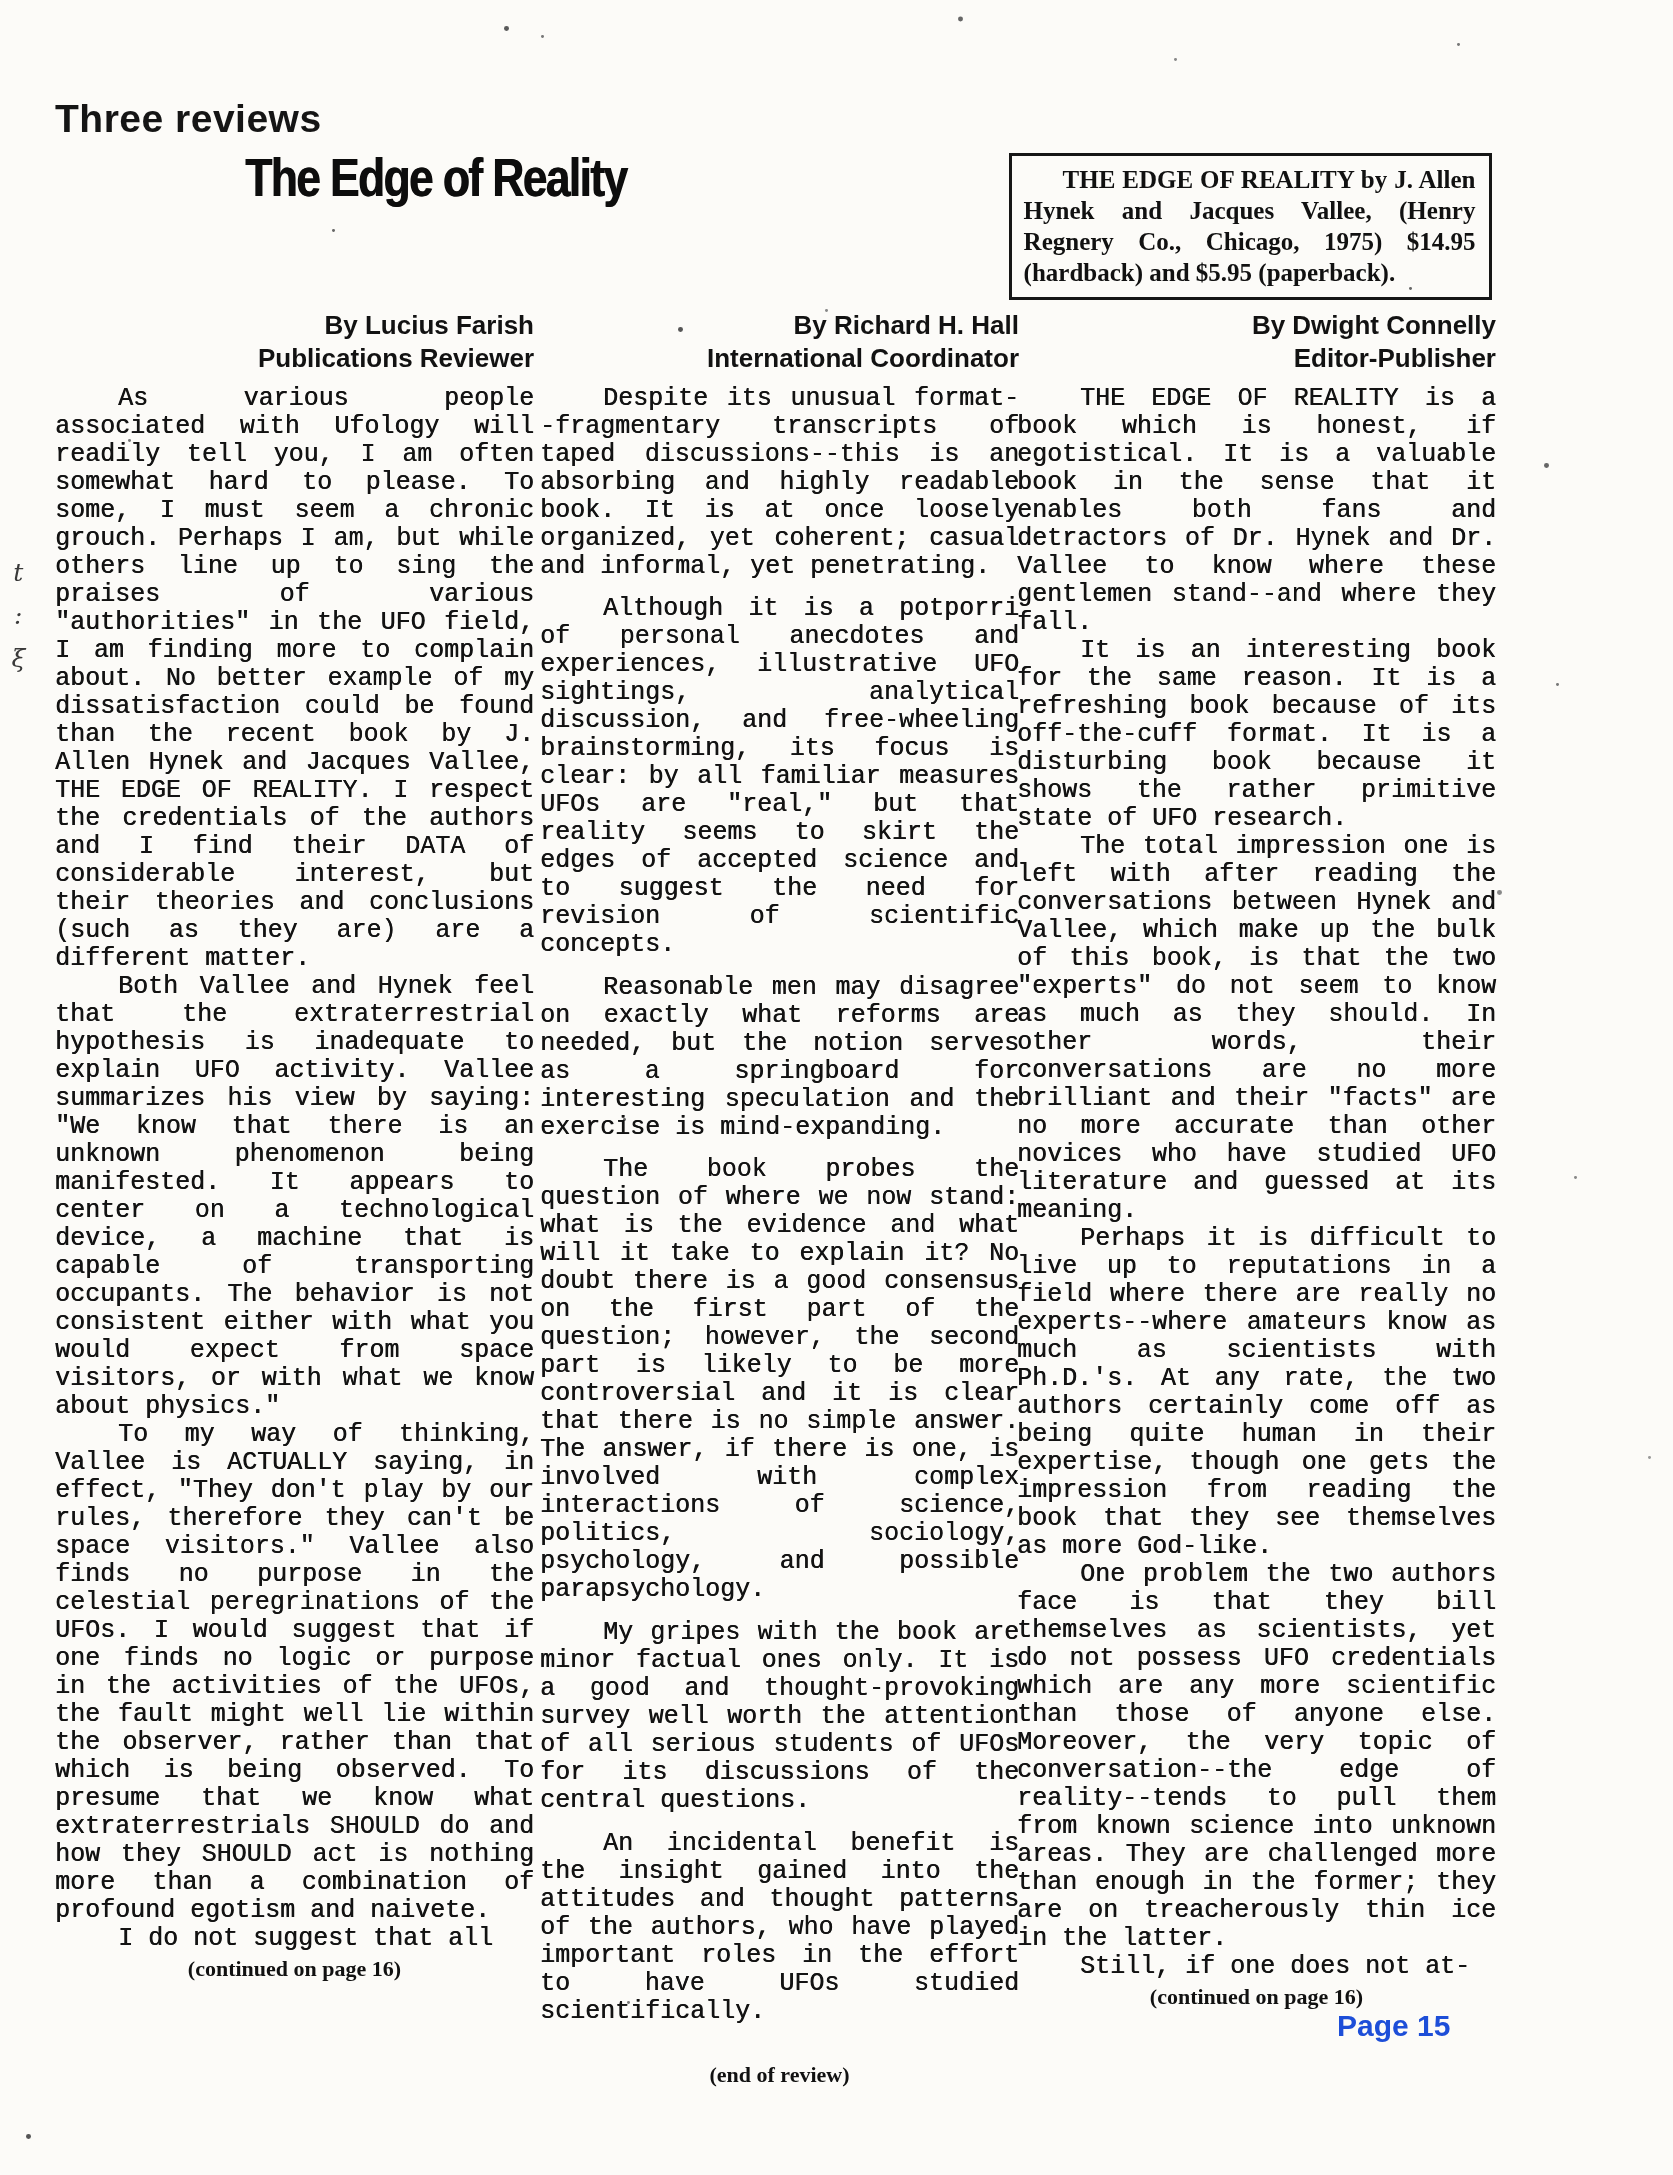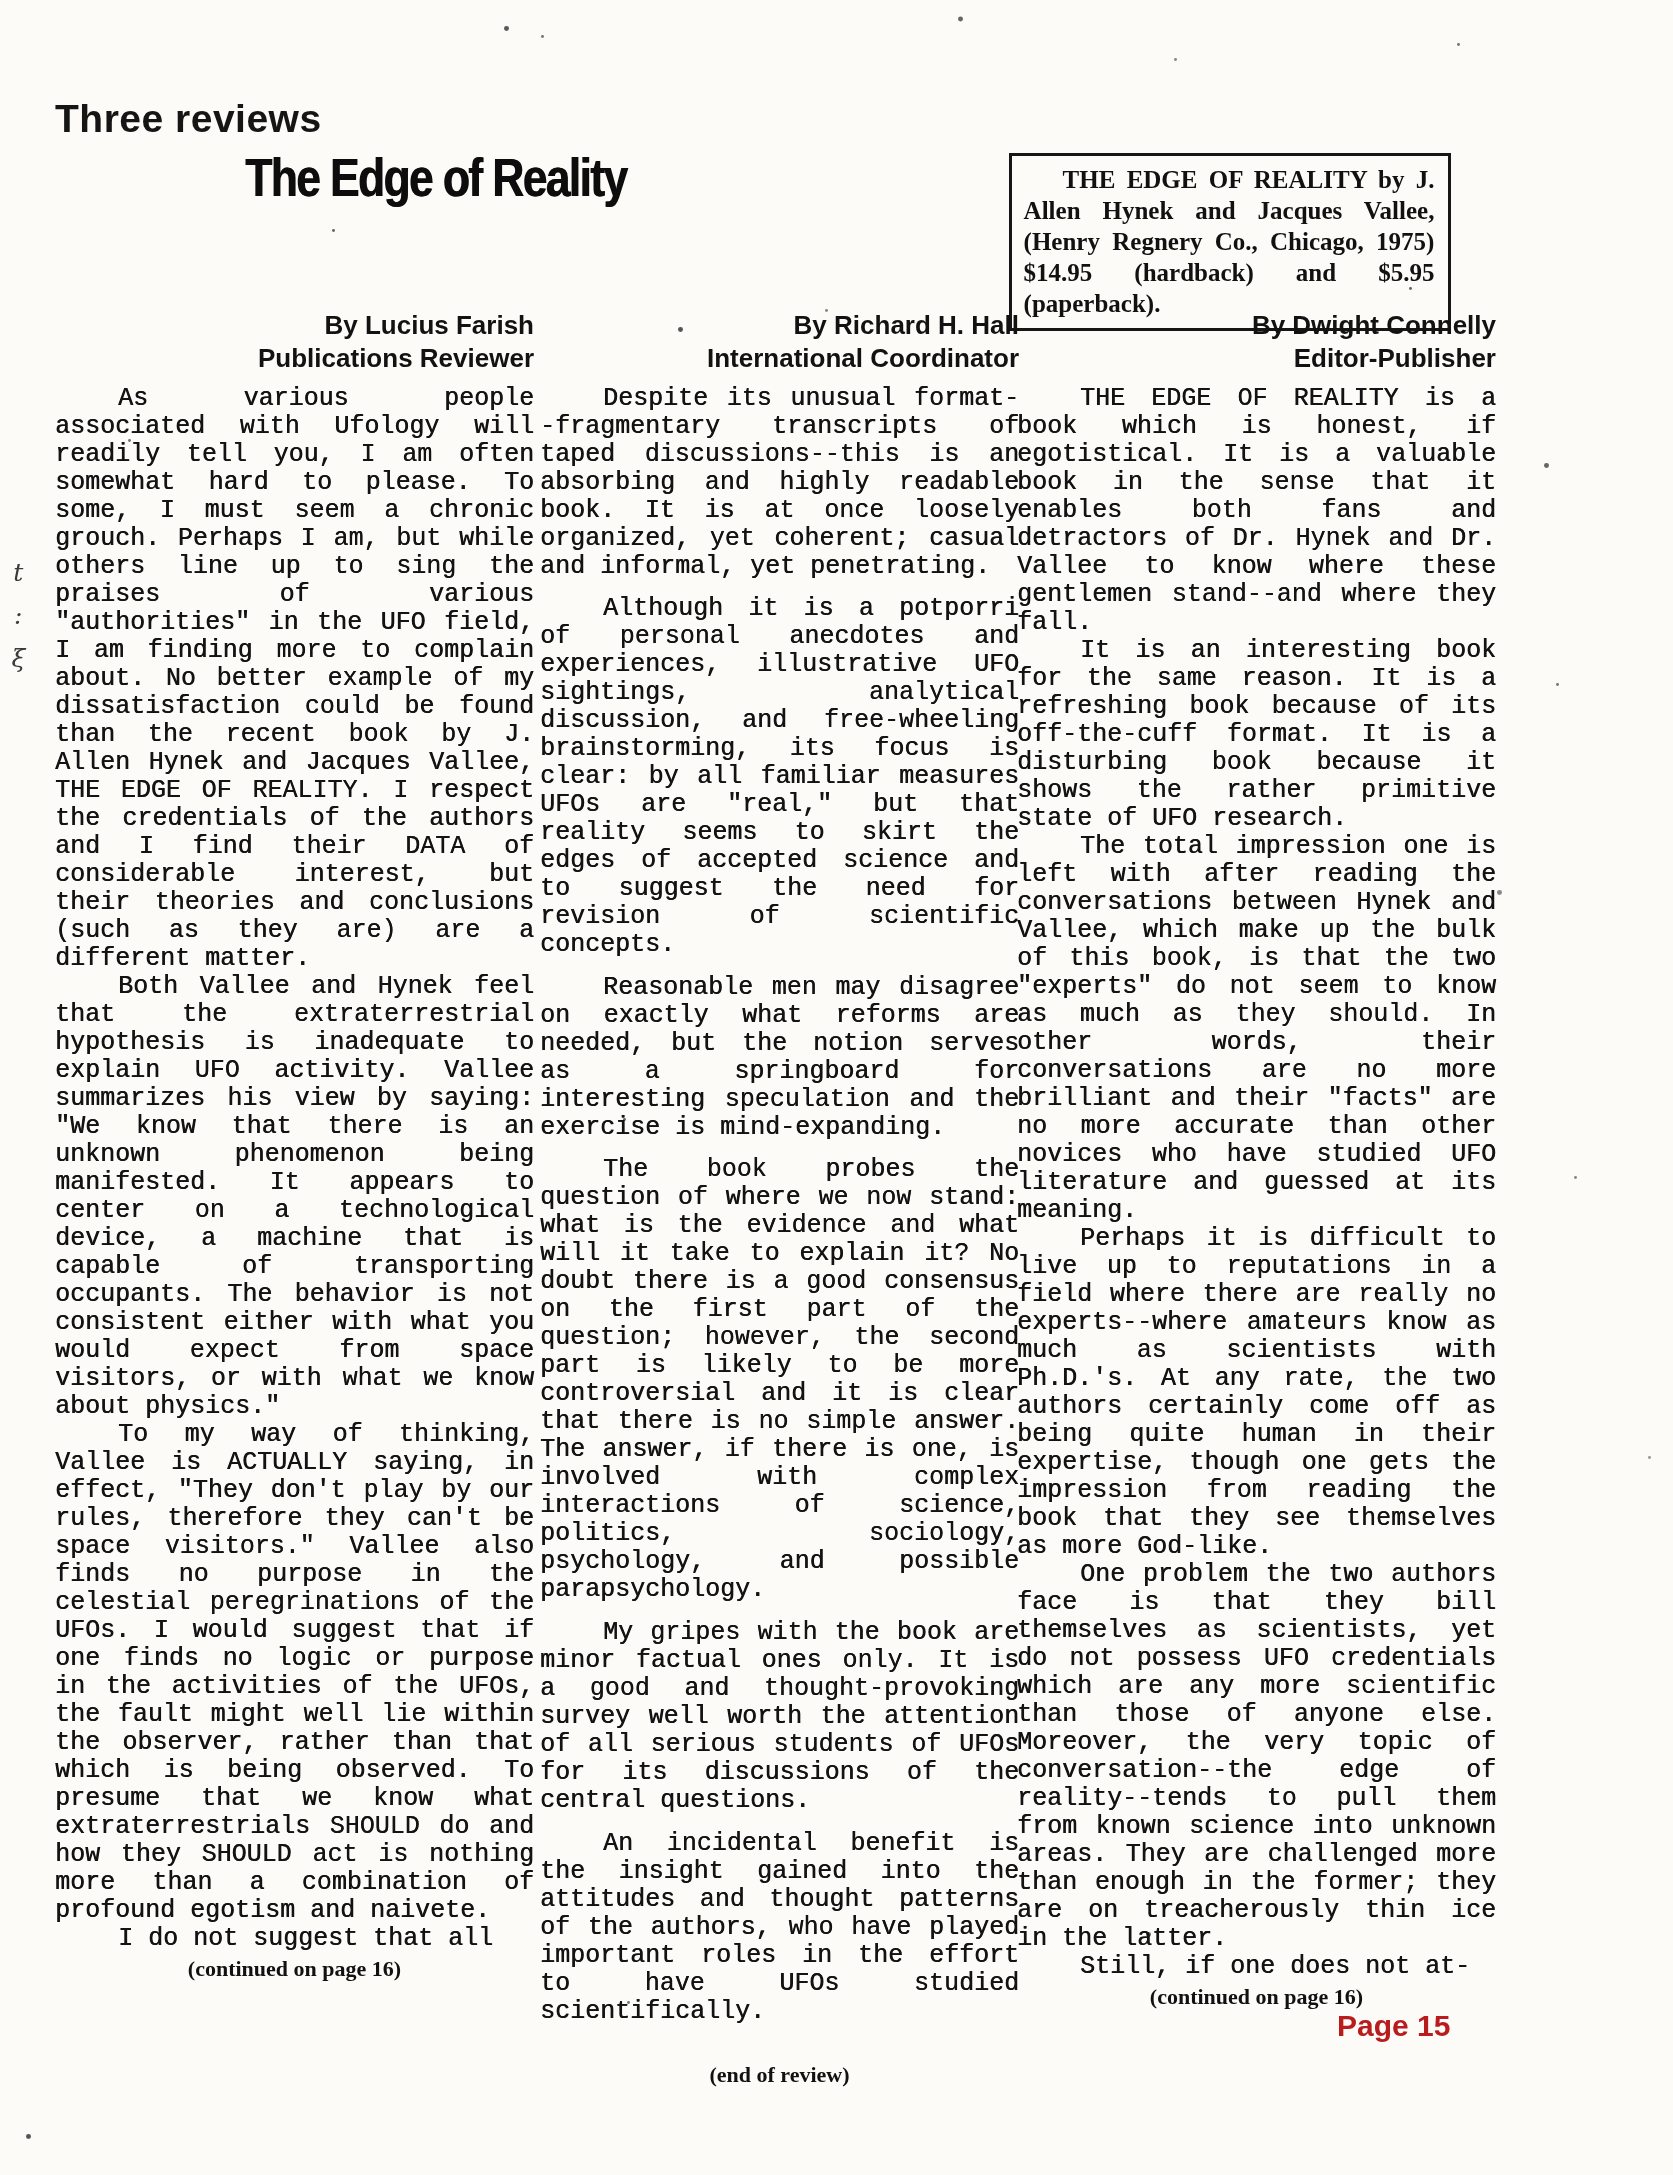--- a/index.html
+++ b/index.html
@@ -21,21 +21,21 @@
   .main-title{
     position:absolute;left:245px;top:146px;
     font-family:"Liberation Sans",sans-serif;
     font-size:54px;font-weight:bold;letter-spacing:-1.9px;
     transform:scaleX(0.82);transform-origin:left top;
     color:#0d0d0d;
     text-shadow:1px 0 0 currentColor;
   }
   
   .info-box{
-    position:absolute;left:1009px;top:153px;width:442px;
+    position:absolute;left:1009px;top:153px;width:483px;
     box-sizing:border-box;
     border:3.9px solid #161616;
     padding:7.8px 13.6px 9.7px 11.6px;
     font-family:"Liberation Serif",serif;
     font-weight:bold;
     font-size:25px;line-height:31px;
     text-align:justify;
     text-indent:39px;
     color:#111;
   }
@@ -68,21 +68,21 @@
     font-family:"Liberation Serif",serif;
     font-weight:bold;font-size:22px;line-height:31px;
     text-align:center;
     color:#111;
   }
   .col-2 .col-footer{margin-top:33px;}
   
   .page-number{
     position:absolute;left:1337px;top:2009px;
     font-family:"Liberation Sans",sans-serif;
-    font-weight:bold;font-size:30px;color:#b91c1c;
+    font-weight:bold;font-size:30px;color:#1d4ed8;
   }
   
   .margin-marks{
     position:absolute;left:5.8px;top:551px;
     font-family:"DejaVu Serif",serif;font-style:italic;
     font-size:25px;line-height:43px;color:#3a3a3a;
     text-align:center;width:25px;
   }
   .speckles{
     position:absolute;left:0;top:0;width:2.9px;height:2.9px;

